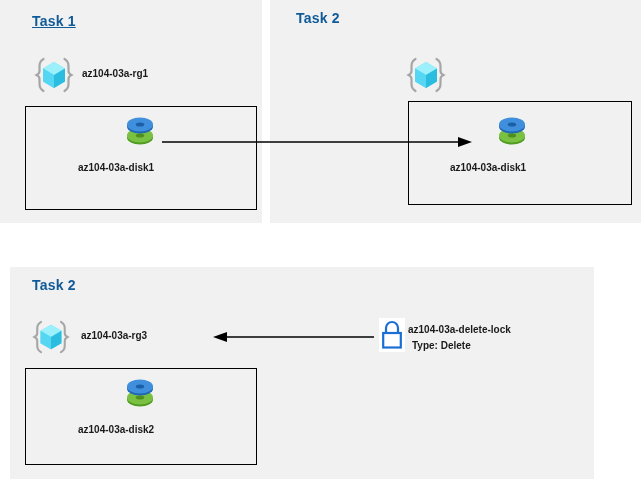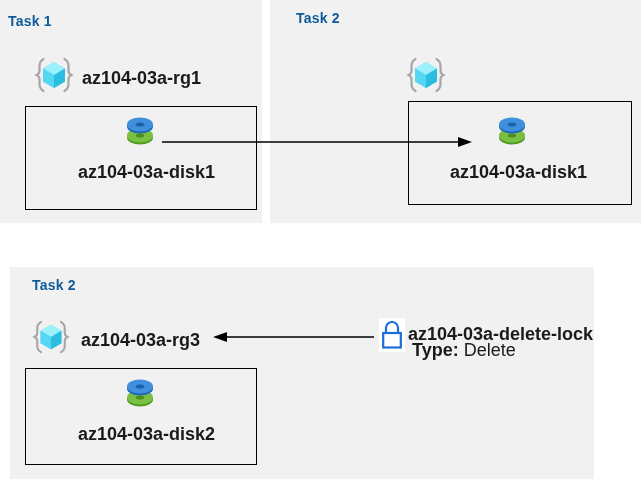--- a/index.html
+++ b/index.html
@@ -31,39 +31,39 @@
   #panel-task3 { left: 10px;  top: 267px; width: 584px; height: 212px; }
 
   .panel-title {
     position: absolute;
     color: #0f5a99;
     font-weight: bold;
     font-size: 14px;
     letter-spacing: 0.2px;
     white-space: nowrap;
   }
-  #title-task1 { left: 8px;  top: 13px; }
+  #title-task1 { left: 32px;  top: 13px; text-decoration: underline; }
   #title-task2 { left: 296px; top: 10px; }
   #title-task3 { left: 32px;  top: 277px; }
 
   
   .inner-box {
     position: absolute;
     border: 1.5px solid #000000;
     background: transparent;
     box-sizing: border-box;
   }
   #box-task1 { left: 25px;  top: 106px; width: 232px; height: 104px; }
   #box-task2 { left: 408px; top: 101px; width: 224px; height: 104px; }
   #box-task3 { left: 25px;  top: 368px; width: 232px; height: 97px; }
 
   
   .label {
     position: absolute;
-    font-size: 18px;
+    font-size: 10px;
     font-weight: bold;
     color: #1a1a1a;
     white-space: nowrap;
   }
 
   
   .icon-wrap {
     position: absolute;
     display: block;
   }
@@ -87,21 +87,21 @@
   #label-move     { left: 279px; top: 119px; }
 
   #icon-rg3       { left: 32px;  top: 318px; width: 38px; height: 38px; }
   #label-rg3      { left: 81px;  top: 330px; }
   #icon-disk2-t3  { left: 120px; top: 375px; width: 40px; height: 38px; }
   #label-disk2-t3 { left: 78px;  top: 424px; }
   #icon-lock      { left: 379px; top: 318px; width: 26px; height: 34px; }
   #label-lock     { left: 408px; top: 324px; }
   #label-lock-type{ left: 412px; top: 340px; }
   #label-lock-type .bold { font-weight: bold; }
-  #label-lock-type .val  { font-weight: normal; margin-top: 43px; }
+  #label-lock-type .val  { font-weight: bold; margin-top: 43px; }
 </style>
 </head>
 <body>
 
 <div class="canvas">
 
   <div class="panel" id="panel-task1"></div>
   <div class="panel-title" id="title-task1">Task 1</div>
 
   <div class="icon-wrap" id="icon-rg1">

